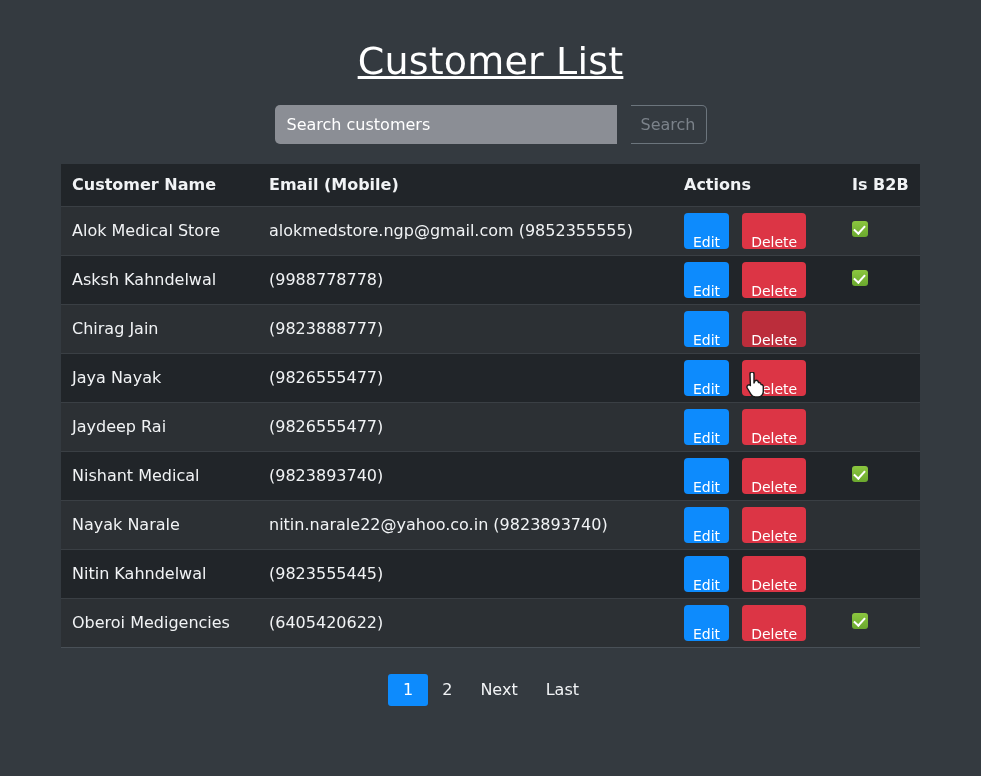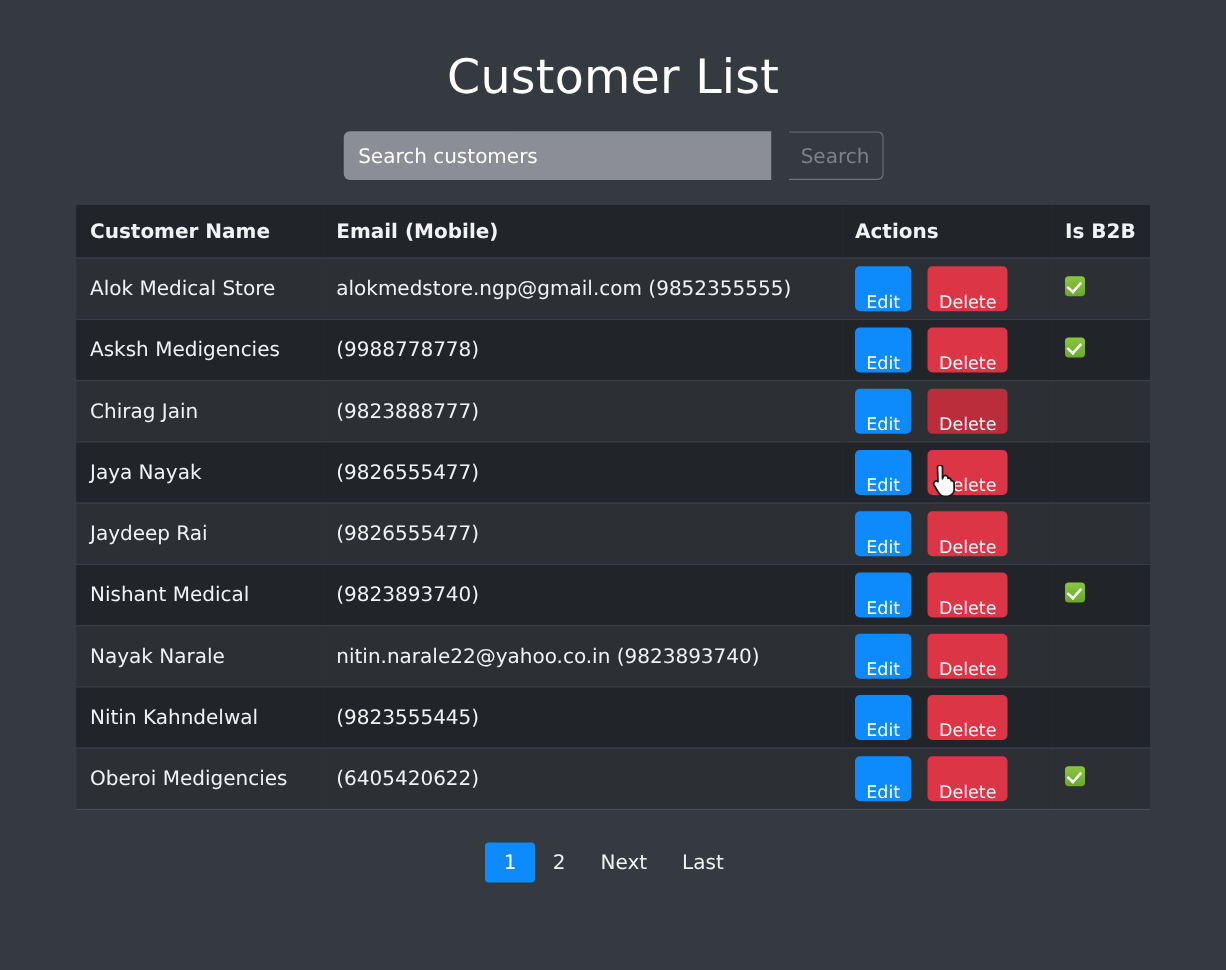--- a/index.html
+++ b/index.html
@@ -17,20 +17,21 @@
   }
   .page-title {
     text-align: center;
     color: #ffffff;
     font-size: 38px;
     font-weight: 400;
     letter-spacing: 0.2px;
     margin: 0;
     padding-top: 38px;
     line-height: 46px;
+    text-decoration: underline;
   }
   .search-wrap {
     display: flex;
     justify-content: center;
     margin-top: 21px;
   }
   .search-group {
     display: flex;
     width: 432px;
     height: 39px;
@@ -185,21 +186,21 @@
         </tr>
       </thead>
       <tbody id="table-body">
           <tr>
             <td class="col-name">Alok Medical Store</td>
             <td class="col-email">alokmedstore.ngp@gmail.com (9852355555)</td>
             <td class="col-actions"><button class="btn btn-edit">Edit</button><button class="btn btn-delete">Delete</button></td>
             <td class="col-b2b"><span class="check-box"></span></td>
           </tr>
           <tr>
-            <td class="col-name">Asksh Medigencies</td>
+            <td class="col-name">Asksh Kahndelwal</td>
             <td class="col-email">(9988778778)</td>
             <td class="col-actions"><button class="btn btn-edit">Edit</button><button class="btn btn-delete">Delete</button></td>
             <td class="col-b2b"><span class="check-box"></span></td>
           </tr>
           <tr>
             <td class="col-name">Chirag Jain</td>
             <td class="col-email">(9823888777)</td>
             <td class="col-actions"><button class="btn btn-edit">Edit</button><button class="btn btn-delete hovered">Delete</button></td>
             <td class="col-b2b"></td>
           </tr>

